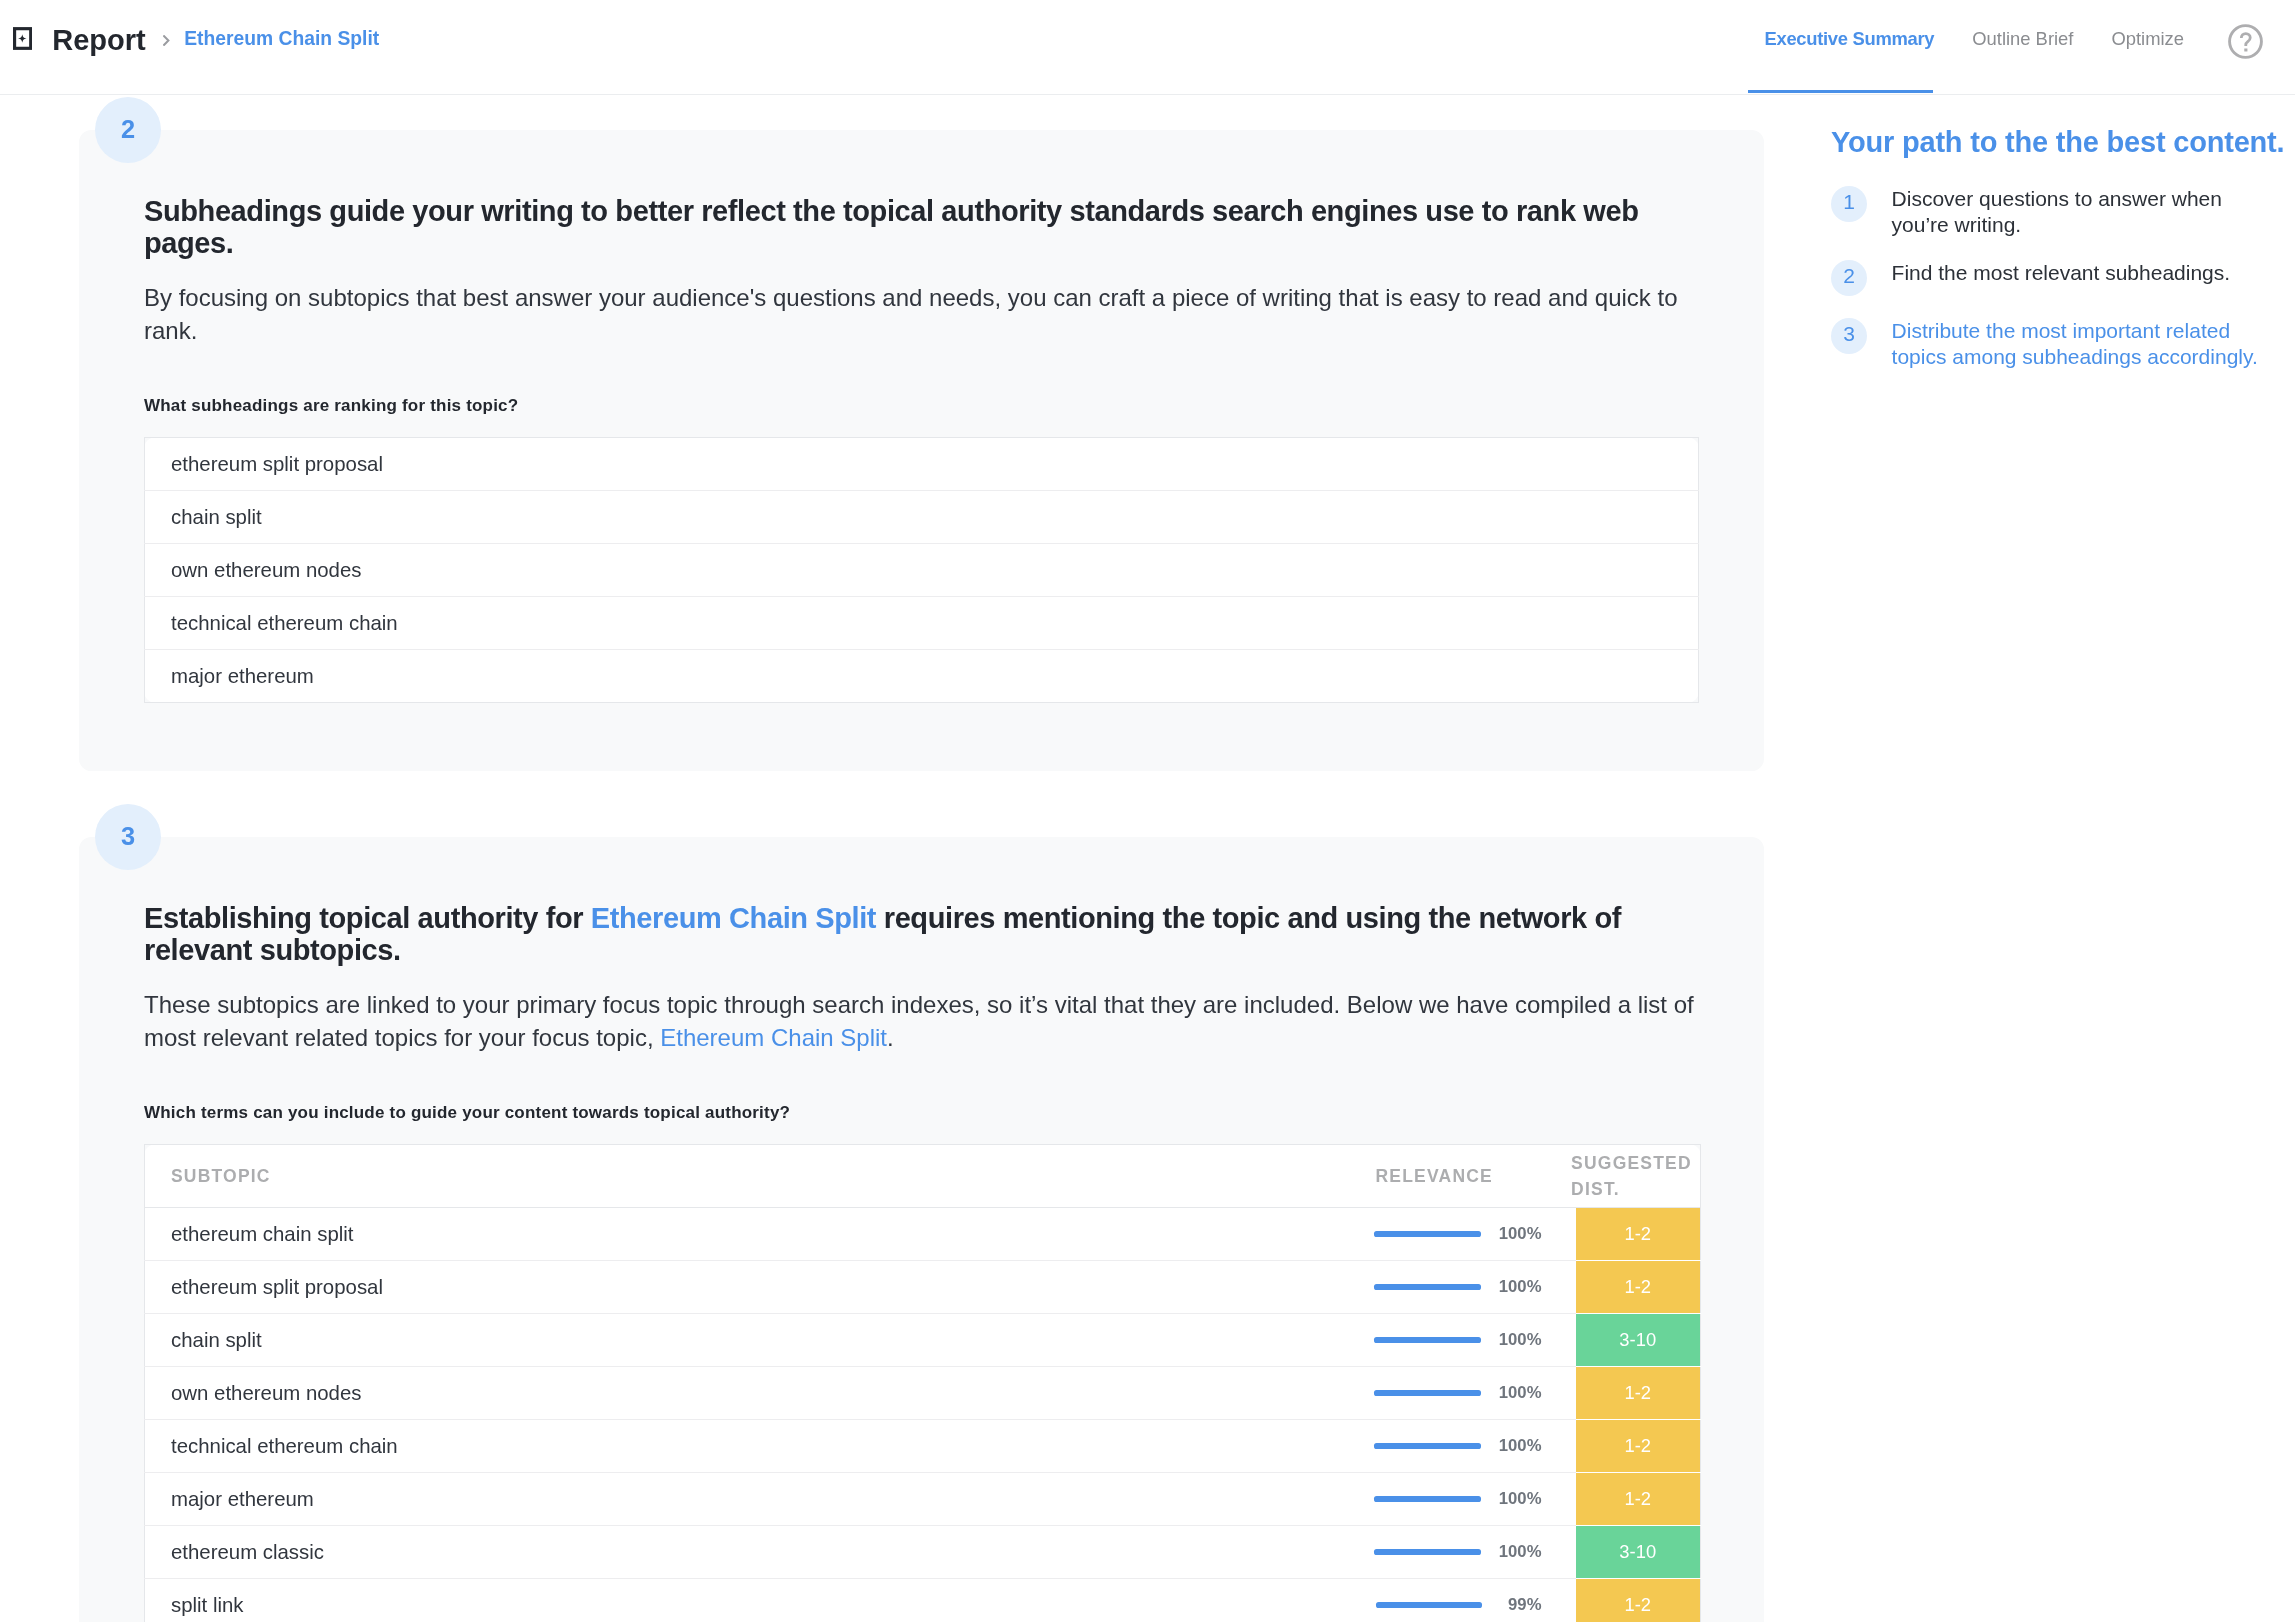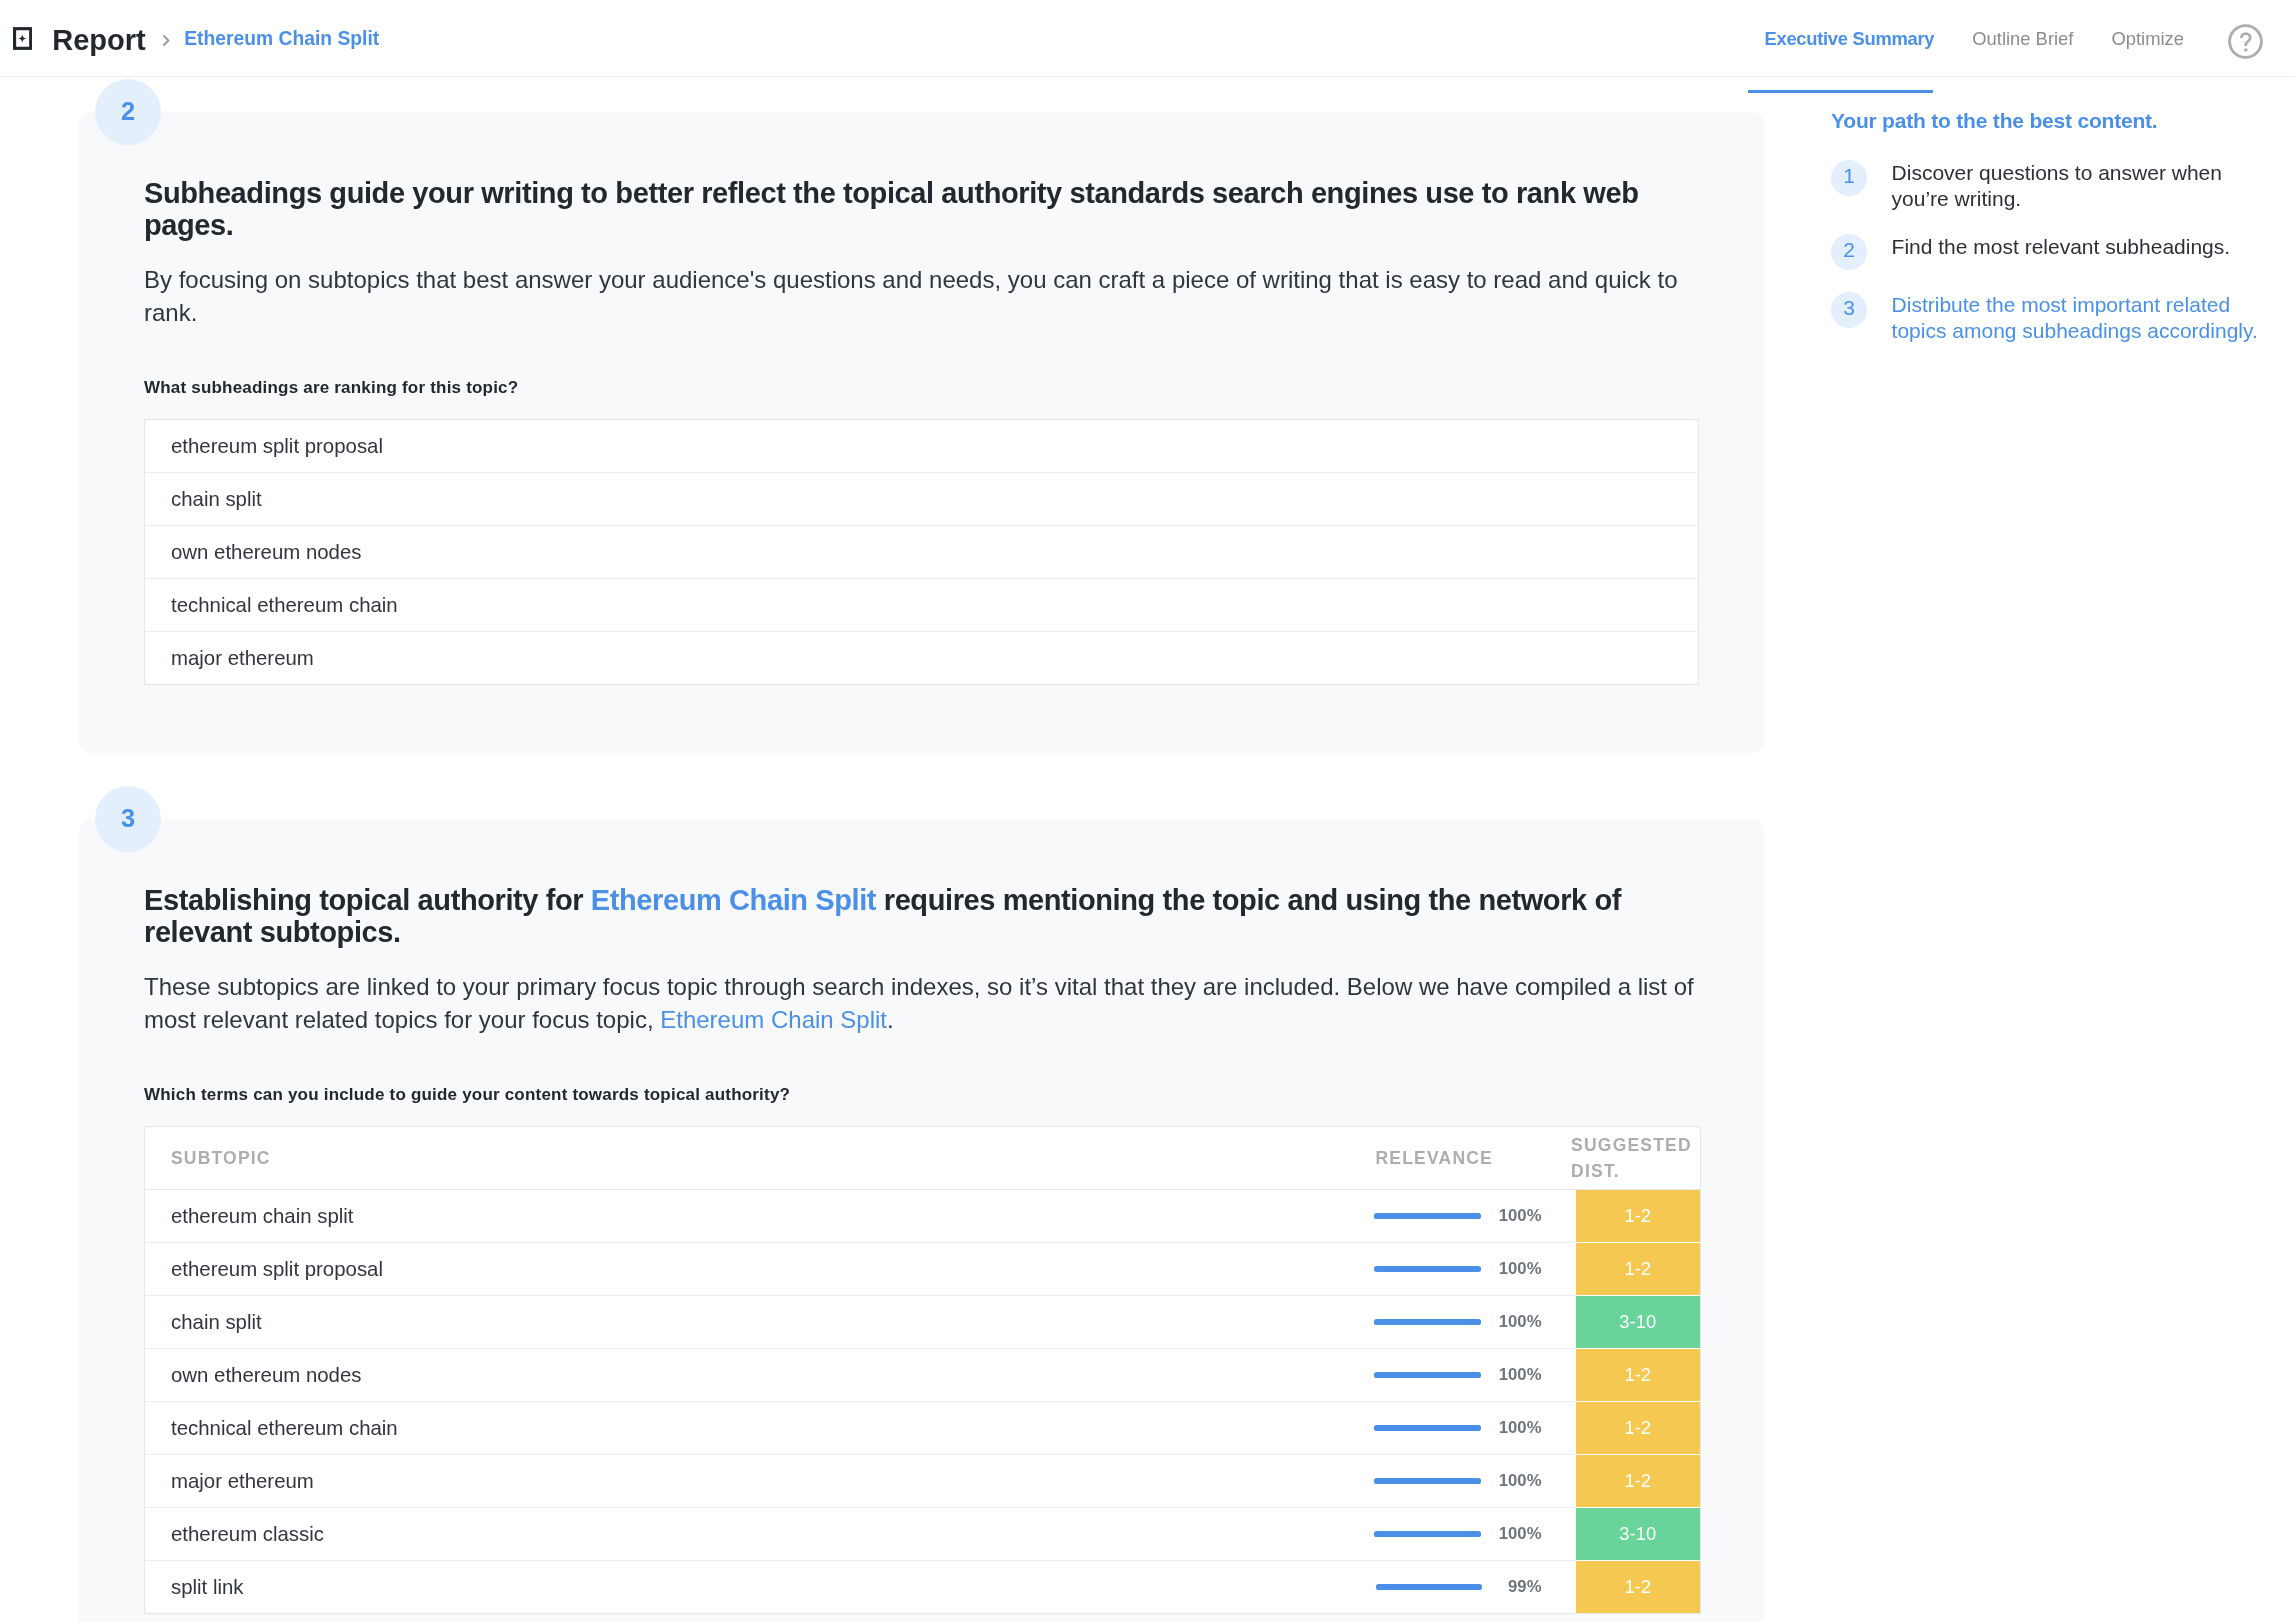--- a/index.html
+++ b/index.html
@@ -7,21 +7,21 @@
   body{
     will-change:transform;transform:translateZ(0);
     width:2295px;height:1622px;overflow:hidden;
     background:#ffffff;
     color:#2f353d;
     font-family:"Liberation Sans", sans-serif;
     -webkit-font-smoothing:antialiased;
   }
   
   .topbar{
-    height:77px;box-sizing:border-box;
+    height:95px;box-sizing:border-box;
     border-bottom:1.8px solid #ebedef;
     position:relative;
     background:#fff;
   }
   .brand{position:absolute;left:13px;top:0;height:77px;display:flex;align-items:center;}
   .brand-icon{width:19.3px;height:23px;display:block;flex:none;}
   .brand-title{font-size:29px;font-weight:700;color:#23272e;margin-left:20px;line-height:1;
                position:relative;top:1.8px;}
   .crumb-sep{margin:0 0 0 17.5px;line-height:0;display:flex;align-items:center;position:relative;top:1.8px;}
   .crumb-link{color:#4a90e8;font-size:19.3px;font-weight:700;line-height:1;margin-left:14px;position:relative;top:0px;}
@@ -77,21 +77,21 @@
   .subtopics td{font-size:20.4px;color:#31363e;height:52px;padding:0;border-bottom:0.9px solid #ededef;}
   .subtopics td.c1{padding-left:26px;}
   .subtopics td.c2{padding-right:34px;font-weight:bold;}
   .subtopics td.c3{text-align:center;color:#fff;font-size:18.4px;border-bottom:0.9px solid #fff;}
   .subtopics tr:last-child td{border-bottom:none;}
   .relwrap{display:flex;align-items:center;justify-content:flex-end;}
   .relbar{height:5.3px;border-radius:2.6px;background:#4a90e8;}
   .relpct{color:#6f757d;font-size:16.7px;min-width:42px;text-align:right;margin-left:17.5px;}
 
   
-  .aside-title{color:#4a90e8;font-size:21px;font-weight:700;letter-spacing:-0.2px;line-height:1;}
+  .aside-title{color:#4a90e8;font-size:29px;font-weight:700;letter-spacing:-0.2px;line-height:1;}
   .steps{padding-top:29px;}
   .step{display:flex;align-items:flex-start;margin-bottom:22px;}
   .step-num{width:36px;height:36px;border-radius:50%;background:#e3effc;color:#4a90e8;
             font-size:21px;line-height:1;display:flex;align-items:center;justify-content:center;flex:none;
             padding-bottom:4.4px;box-sizing:border-box;}
   .step-txt{font-size:21px;line-height:26px;color:#2c3138;margin-left:24.6px;width:377px;}
   .step-txt.blue{color:#4a90e8;}
 </style>
 </head>
 <body>

